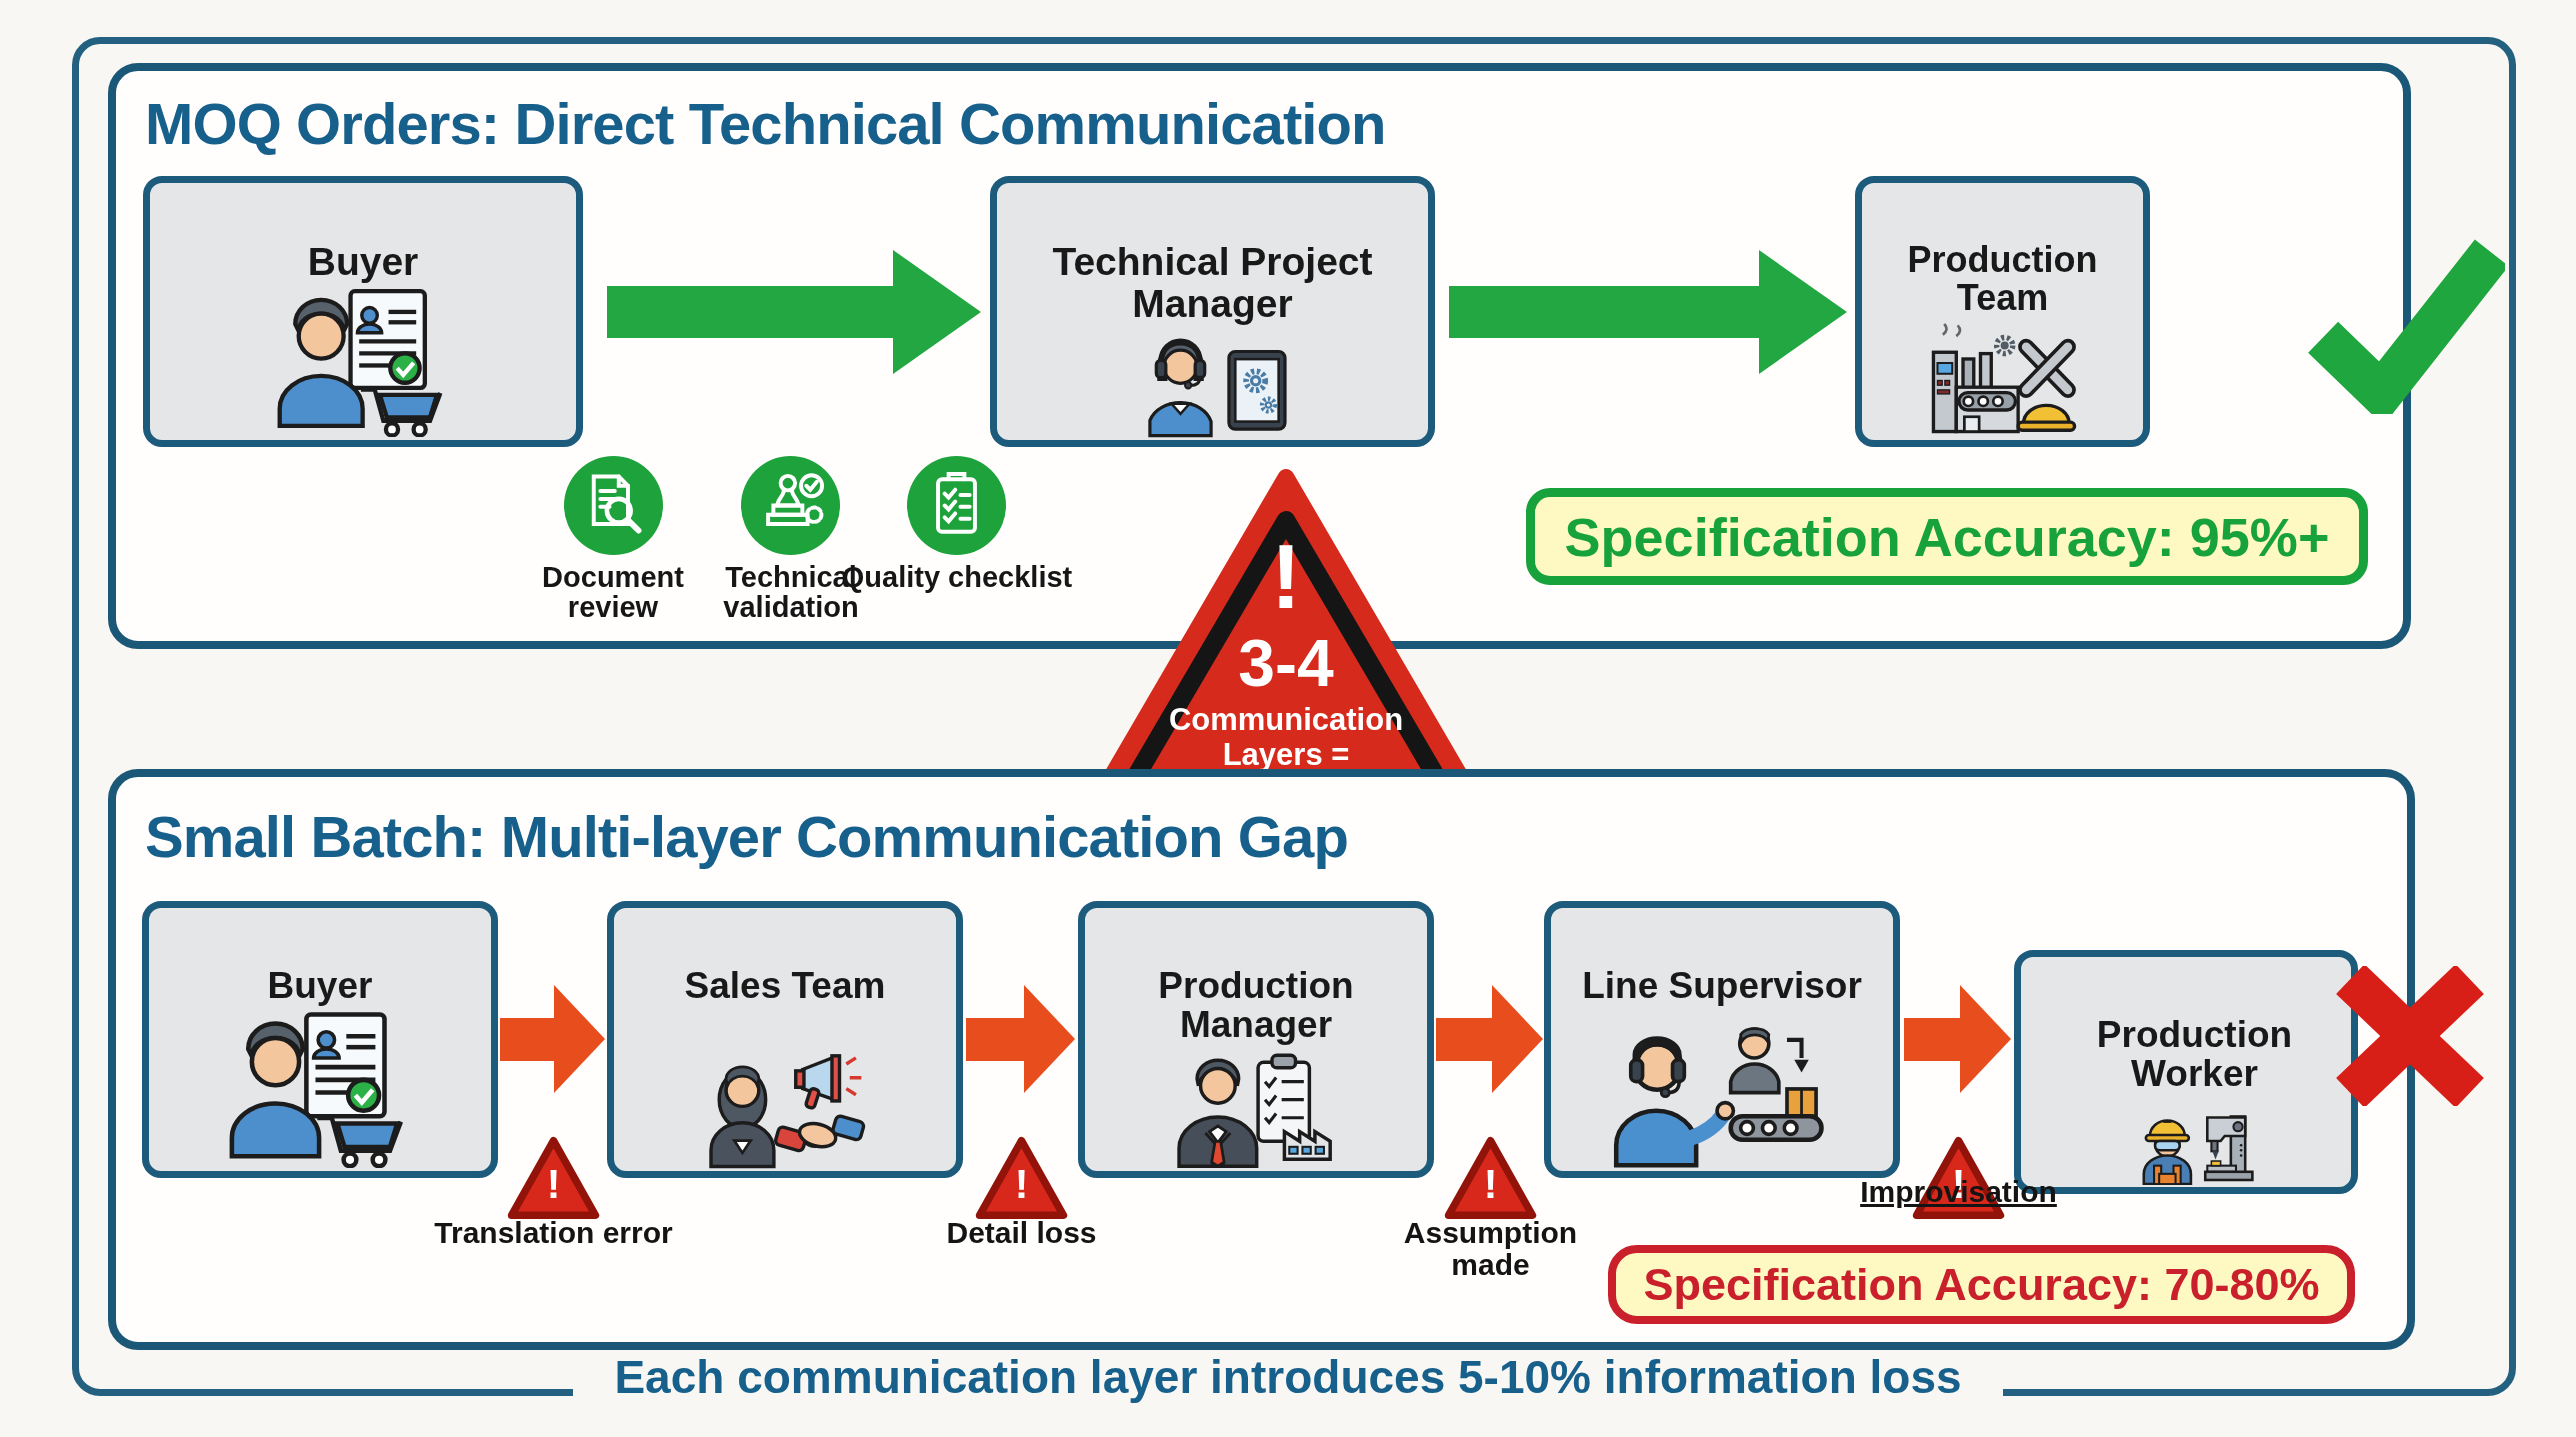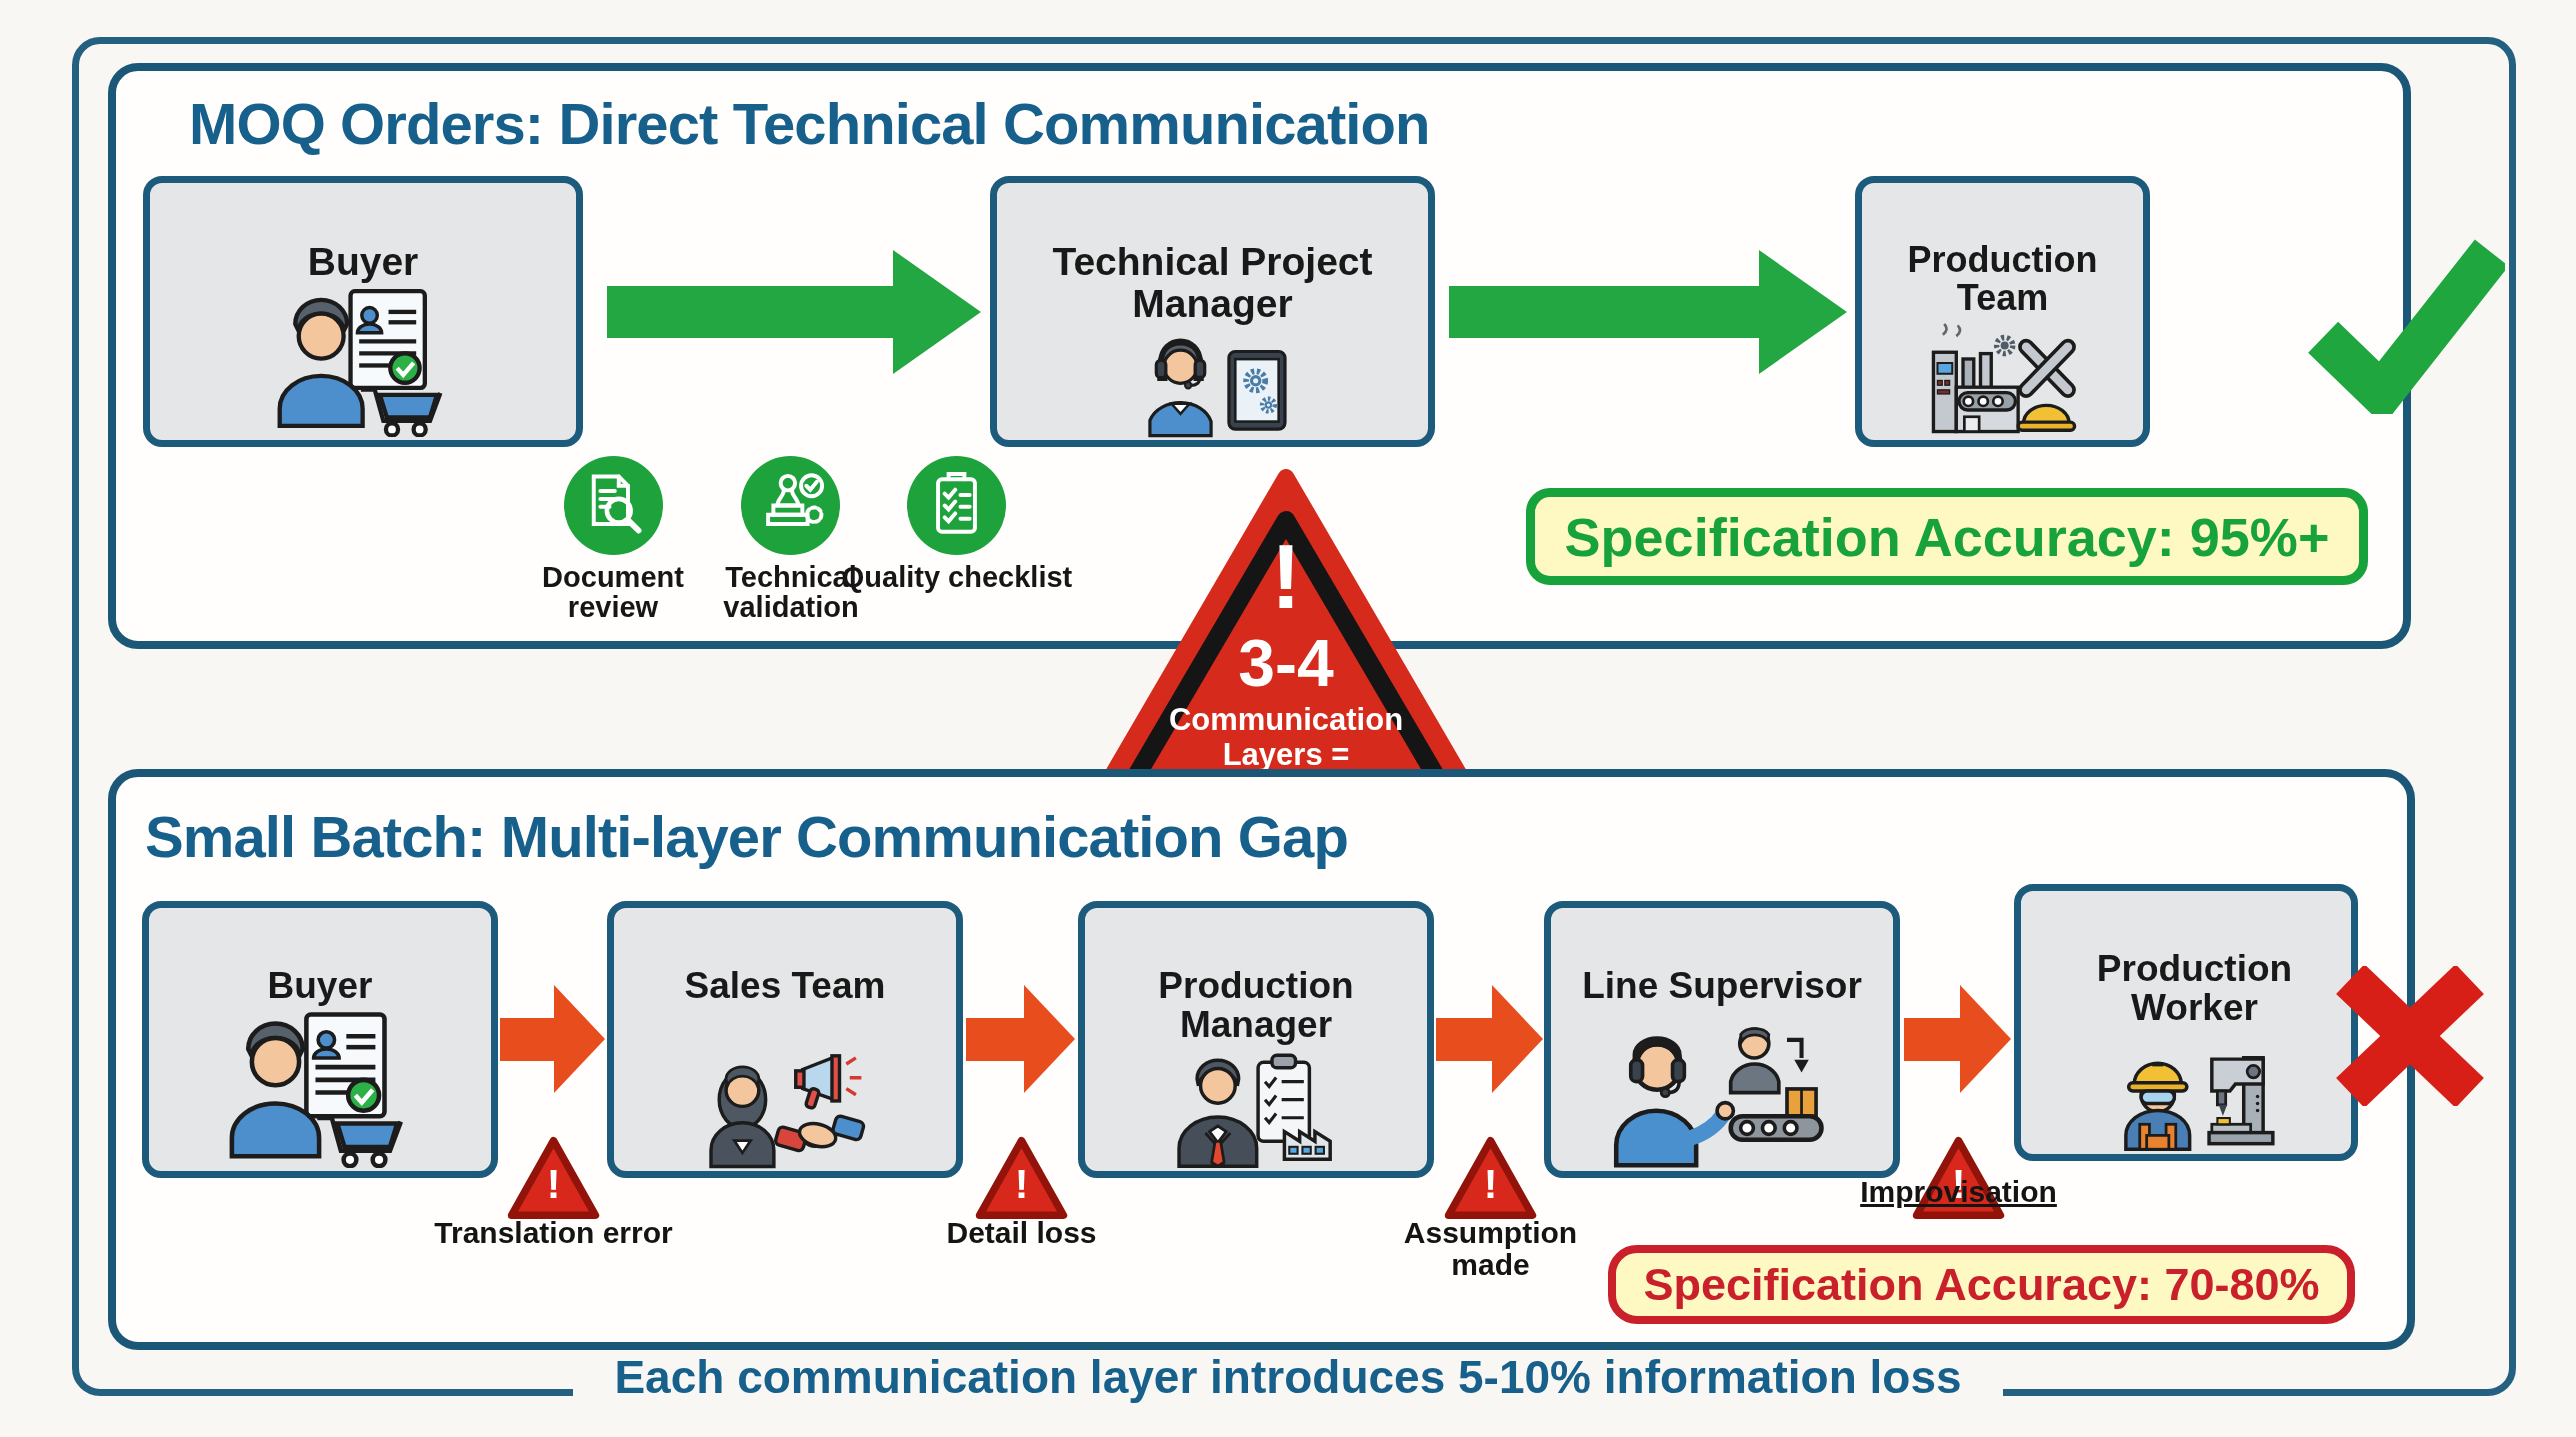--- a/index.html
+++ b/index.html
@@ -44,21 +44,21 @@
   svg{display:block;}
 </style>
 </head>
 <body>
 
 <div id="stage">
 
   <div class="abs" id="outer-frame"></div>
 
   <div class="abs panel" id="moq-panel"></div>
-  <div class="abs panel-title" style="left:145px;top:90px;margin-left:44px;">MOQ Orders: Direct Technical Communication</div>
+  <div class="abs panel-title" style="left:145px;top:90px;">MOQ Orders: Direct Technical Communication</div>
 
   <div class="abs node-box" style="left:143px;top:176px;width:440px;height:271px;">
     <div class="node-label lbl-top">Buyer</div>
     <div class="node-icon">
       <svg viewBox="0 0 230 175" width="243" height="185">
         <g stroke="#1c1c1c" stroke-width="5">
           <rect x="100" y="6" width="86" height="112" rx="5" fill="#f7fafc"></rect>
           <circle cx="122" cy="34" r="9" fill="#4d8fcc" stroke-width="4"></circle>
           <path d="M108 54 a14 10 0 0 1 28 0 z" fill="#4d8fcc" stroke-width="4"></path>
           <line x1="144" y1="30" x2="176" y2="30"></line>
@@ -330,21 +330,21 @@
         </g>
       </svg>
     </div>
   </div>
 
   <div class="abs" style="left:1904px;top:985px;width:107px;height:109px;">
     <div class="o-body" style="left:0;top:33px;width:58px;height:43px;"></div>
     <div class="o-head" style="left:56px;top:0;"></div>
   </div>
 
-  <div class="abs node-box" style="left:2014px;top:884px;width:344px;height:277px;padding-left:17px;">
+  <div class="abs node-box" style="left:2014px;top:950px;width:344px;height:244px;padding-left:17px;">
     <div class="node-label lbl-bot" style="max-width:309px;">Production Worker</div>
     <div class="node-icon">
       <svg viewBox="0 0 250 175" width="243" height="170">
         <g stroke="#1c1c1c" stroke-width="5">
           <circle cx="72" cy="94" r="24" fill="#f3c69e"></circle>
           <path d="M38 78 a34 30 0 0 1 68 0 z" fill="#f2c035"></path>
           <path d="M64 50 h16" stroke-width="5"></path>
           <rect x="30" y="76" width="84" height="12" rx="6" fill="#eab12a"></rect>
           <rect x="48" y="88" width="48" height="18" rx="9" fill="#a8d4f0"></rect>
           <path d="M26 172 v-20 a46 36 0 0 1 92 0 v20 z" fill="#4a7fb5"></path>

